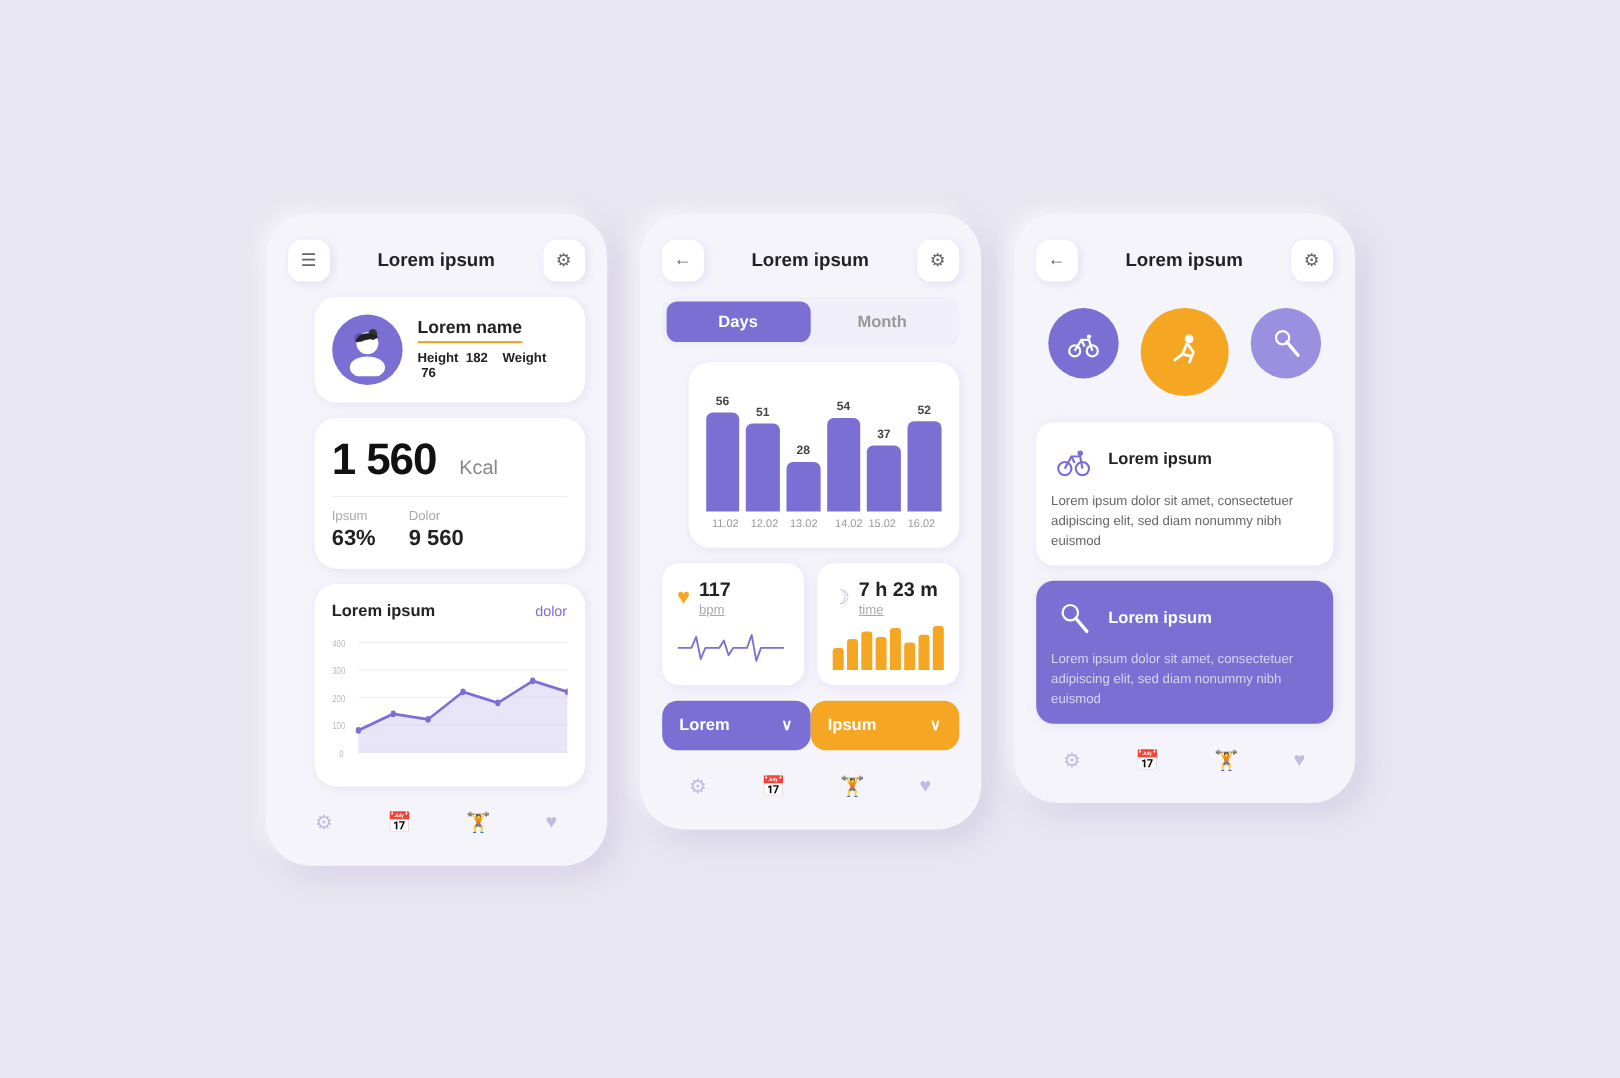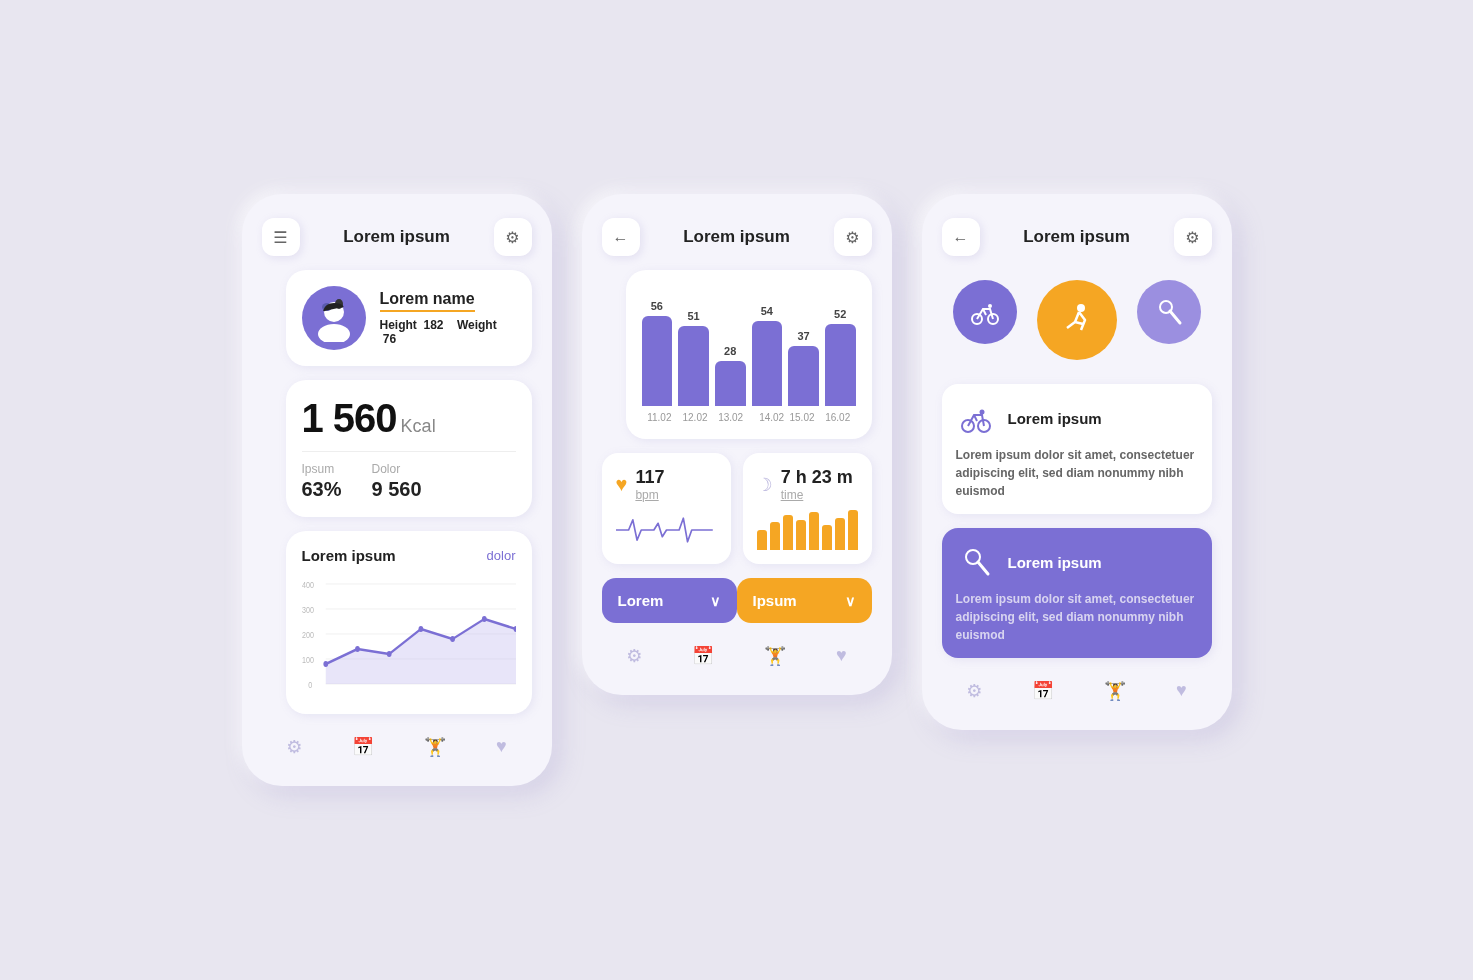--- a/index.html
+++ b/index.html
@@ -89,21 +89,21 @@
       display: inline-block;
     }
     .profile-stats {
       font-size: 12px;
       color: #555;
     }
     .profile-stats span { font-weight: 700; color: #222; }
     .kcal-card {
       display: flex;
       align-items: baseline;
-      gap: 4px;
+      gap: 21px;
     }
     .kcal-value {
       font-size: 40px;
       font-weight: 800;
       color: #111;
       letter-spacing: -1px;
     }
     .kcal-unit {
       font-size: 18px;
       color: #888;
@@ -290,21 +290,21 @@
     .activity-icon {
       width: 40px;
       height: 40px;
       display: flex;
       align-items: center;
       justify-content: center;
       font-size: 22px;
       color: #7b6fd4;
     }
     .activity-title { font-size: 15px; font-weight: 700; color: #222; }
-    .activity-desc { font-size: 12px; color: #666; line-height: 1.5; font-weight: bold; }
+    .activity-desc { font-size: 12px; color: #666; line-height: 1.5; }
     .activity-card.purple-bg {
       background: #7b6fd4;
     }
     .activity-card.purple-bg .activity-icon { color: #fff; }
     .activity-card.purple-bg .activity-title { color: #fff; }
     .activity-card.purple-bg .activity-desc { color: #d8d4f0; }
   </style>
 </head>
 <body>
 
@@ -407,20 +407,24 @@
     <div class="header">
       <div class="icon-btn">
         <span>←</span>
       </div>
       <div class="header-title">Lorem ipsum</div>
       <div class="icon-btn">
         <span>⚙</span>
       </div>
     </div>
 
+    <div class="tabs-row">
+      <div class="tab active">Days</div>
+      <div class="tab">Month</div>
+    </div>
 
     <div class="card">
       <div class="bar-chart">
         <div class="bar-col">
           <span class="bar-value">56</span>
           <div class="bar" style="height:90px"></div>
         </div>
         <div class="bar-col">
           <span class="bar-value">51</span>
           <div class="bar" style="height:80px"></div>

